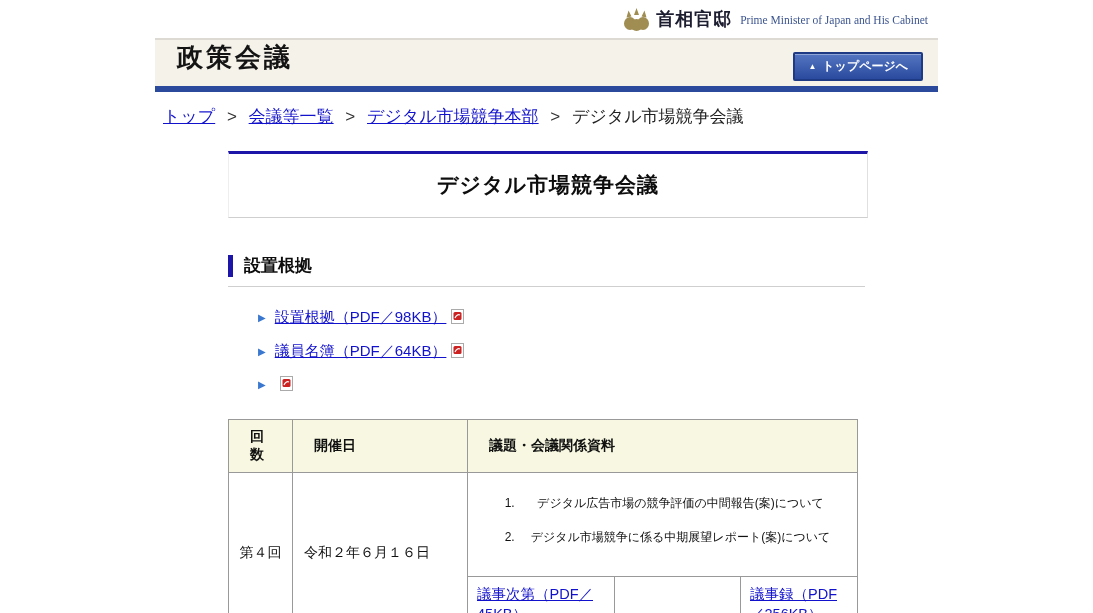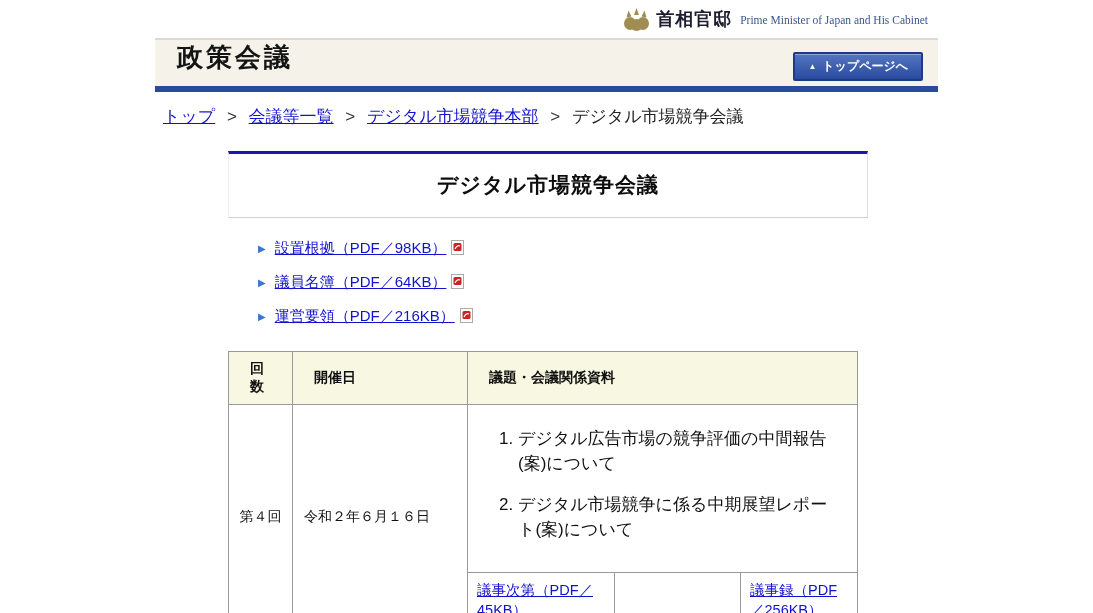--- a/index.html
+++ b/index.html
@@ -70,21 +70,21 @@
   table.meetings { margin-top:25px; border-collapse:collapse; width:630px; font-size:14px; }
   table.meetings th, table.meetings td { border:1px solid #999; }
   table.meetings th { background:#f8f8e2; text-align:left; font-weight:bold; padding:8px 21px; }
   th.col-kaisu { width:64px; }
   th.col-date { width:175px; }
   td.kaisu { text-align:center; vertical-align:middle; }
   td.date { padding:0 11px; vertical-align:middle; }
   td.agenda-cell { padding:0; vertical-align:top; }
   .agenda { padding:22px 14px 12px 30px; }
   .agenda ol { margin:0; padding-left:20px; }
-  .agenda li { margin-bottom:17px; line-height:1.45; font-size:17px; }
+  .agenda li { margin-bottom:17px; line-height:1.45; font-size:12px;text-align:center; }
   .links-row { display:flex; border-top:1px solid #999; }
   .link-cell { padding:7px 9px; min-height:56px; display:flex; align-items:center; font-size:14.5px; line-height:1.35; }
   .link-cell a { color:#1212cc; text-decoration:underline; }
   .cell-1 { width:146px; }
   .cell-2 { width:127px; border-left:1px solid #999; border-right:1px solid #999; justify-content:center; }
   .cell-3 { flex:1; }
 </style>
 </head>
 <body>
 
@@ -124,20 +124,23 @@
   <span class="sep">&gt;</span>
   <span>デジタル市場競争会議</span>
 </div>
 
 <div class="content">
 
   <div class="title-box">
     <h2>デジタル市場競争会議</h2>
   </div>
 
+  <div class="section">
+    <h3>設置根拠</h3>
+  </div>
 
   <ul class="doc-list">
     <li>
       <span class="tri">▶</span>
       <a href="#" class="doc-link">設置根拠（PDF／98KB）</a>
       <span class="pdf-ic">
         <svg width="13" height="15" viewBox="0 0 13 15">
             <rect x="0.5" y="0.5" width="12" height="14" fill="#fff" stroke="#aaa"></rect>
             <rect x="2.5" y="3" width="8" height="8" rx="1.5" fill="#cc2222"></rect>
             <path d="M4 9 C5 6.5 7 5 9 6" stroke="#fff" fill="none" stroke-width="1.2"></path>
@@ -150,21 +153,20 @@
       <span class="pdf-ic">
         <svg width="13" height="15" viewBox="0 0 13 15">
             <rect x="0.5" y="0.5" width="12" height="14" fill="#fff" stroke="#aaa"></rect>
             <rect x="2.5" y="3" width="8" height="8" rx="1.5" fill="#cc2222"></rect>
             <path d="M4 9 C5 6.5 7 5 9 6" stroke="#fff" fill="none" stroke-width="1.2"></path>
           </svg>
       </span>
     </li>
     <li>
       <span class="tri">▶</span>
-      <a href="#" class="doc-link">運営要領（PDF／216KB）</a>
       <span class="pdf-ic">
         <svg width="13" height="15" viewBox="0 0 13 15">
             <rect x="0.5" y="0.5" width="12" height="14" fill="#fff" stroke="#aaa"></rect>
             <rect x="2.5" y="3" width="8" height="8" rx="1.5" fill="#cc2222"></rect>
             <path d="M4 9 C5 6.5 7 5 9 6" stroke="#fff" fill="none" stroke-width="1.2"></path>
           </svg>
       </span>
     </li>
   </ul>
 

